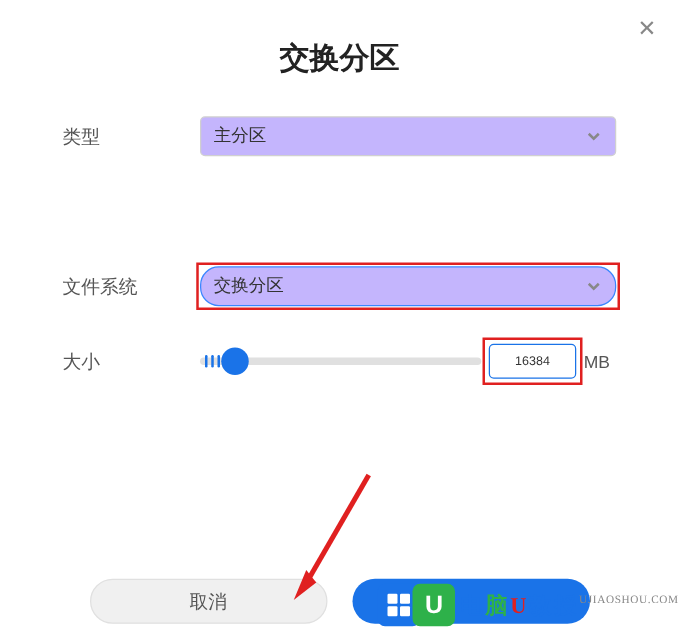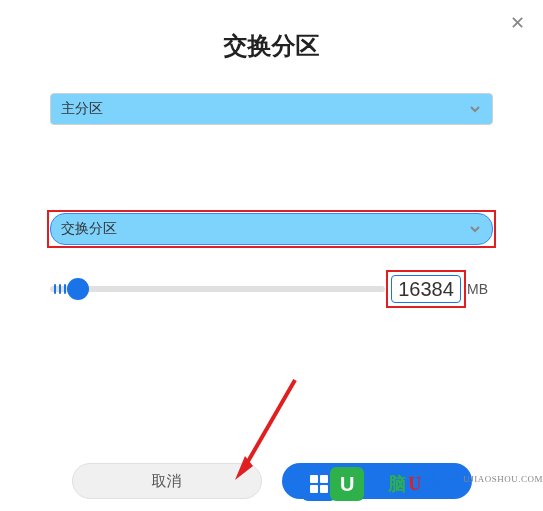--- a/index.html
+++ b/index.html
@@ -51,21 +51,21 @@
   .select {
     flex: 1;
     position: relative;
     height: 32px;
     border: 1px solid #d0d0d0;
     border-radius: 4px;
     display: flex;
     align-items: center;
     padding: 0 10px;
     box-sizing: border-box;
-    background: #7dd3fc;
+    background: #c4b5fd;
   }
   .select.blue-border {
     border: 1px solid #3a86ff;
   }
   .select-text {
     flex: 1;
     font-size: 14px;
     color: #333;
   }
   .chevron {
@@ -135,21 +135,21 @@
   }
   .size-input-wrap {
     position: relative;
   }
   .size-input {
     width: 70px;
     height: 28px;
     border: 1px solid #1a73e8;
     border-radius: 4px;
     text-align: center;
-    font-size: 20px;
+    font-size: 10px;
     color: #333;
     box-sizing: border-box;
     outline: none;
   }
   .size-input-hl {
     position: absolute;
     top: -5px;
     left: -5px;
     right: -5px;
     bottom: -5px;
@@ -265,45 +265,48 @@
 
 <div class="dialog">
 
   <div class="close">✕</div>
 
   <div class="title">交换分区</div>
 
   <div class="form-rows">
 
     <div class="row">
+      <div class="label">类型</div>
       <div class="select">
         <div class="select-text">主分区</div>
         <div class="chevron">
           <svg viewBox="0 0 12 12">
               <polyline points="2,4 6,8 10,4"></polyline>
             </svg>
         </div>
       </div>
     </div>
 
     <div class="row">
     </div>
 
     <div class="row">
+      <div class="label">文件系统</div>
       <div class="select blue-border highlight-red">
         <div class="select-text">交换分区</div>
         <div class="chevron">
           <svg viewBox="0 0 12 12">
               <polyline points="2,4 6,8 10,4"></polyline>
             </svg>
         </div>
       </div>
     </div>
 
     <div class="row">
+      <div class="label">大小</div>
       <div class="slider-row">
         <div class="slider-track">
           <div class="slider-ticks">
             <div class="tick"></div>
               <div class="tick"></div>
               <div class="tick"></div>
           </div>
           <div class="slider-thumb"></div>
         </div>
         <div class="size-input-wrap">

